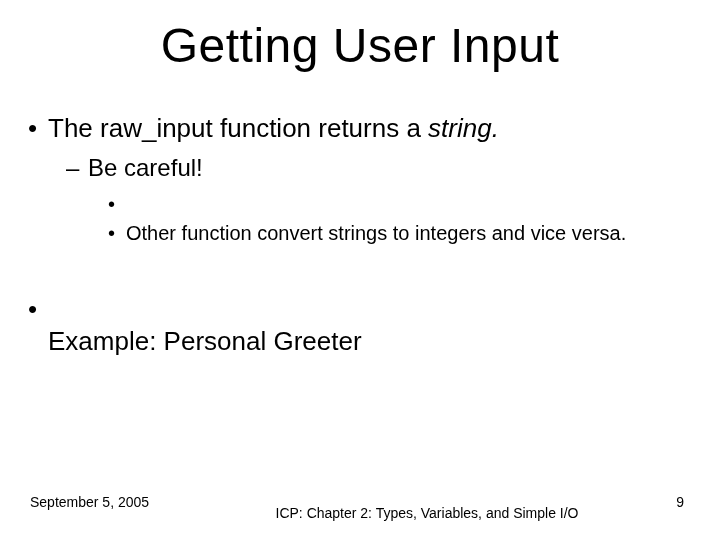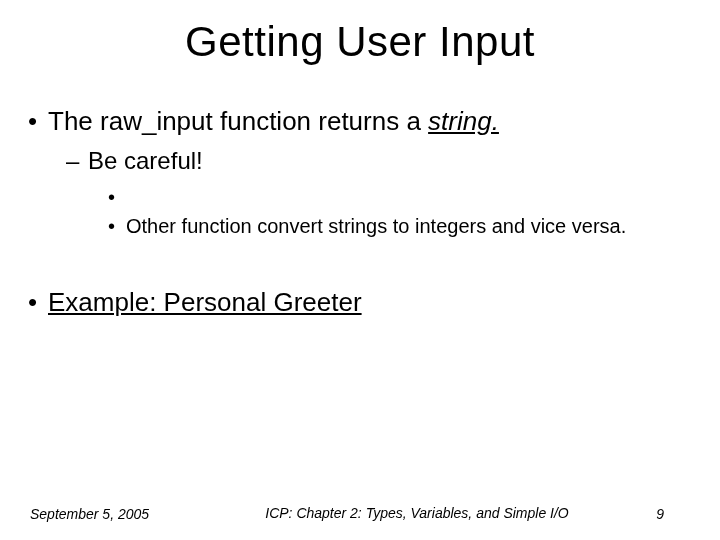--- a/index.html
+++ b/index.html
@@ -13,21 +13,21 @@
     overflow: hidden;
   }
   .slide {
     position: relative;
     width: 720px;
     height: 540px;
     box-sizing: border-box;
   }
   .title {
     text-align: center;
-    font-size: 42px;
+    font-size: 48px;
     font-weight: 400;
     padding-top: 18px;
     letter-spacing: 0.5px;
   }
   .body {
     padding: 22px 28px 0 28px;
   }
   .b1 {
     font-size: 26px;
     margin: 18px 0 10px 0;
@@ -53,37 +53,35 @@
     margin: 4px 0 4px 80px;
     display: flex;
     align-items: flex-start;
     line-height: 1.25;
   }
   .b3 .dot {
     width: 18px;
     flex: 0 0 18px;
   }
   .underline-italic {
-    text-decoration: underline;
     font-style: italic;
   }
   .underline {
-    text-decoration: underline;
+    margin-top: 32px;
   }
   .footer {
     position: absolute;
     bottom: 18px;
     left: 0;
     width: 100%;
     box-sizing: border-box;
-    padding: 0 56px 0 30px;
+    padding: 0 36px 0 30px;
     font-size: 14px;
     display: flex;
-    align-items: flex-end;
-    font-style: italic;
+    align-items: flex-start;
   }
   .footer-left {
     flex: 0 0 200px;
   }
   .footer-center {
     flex: 1;
     text-align: center;
     line-height: 1.25;
     margin-top: 11px;
   }

